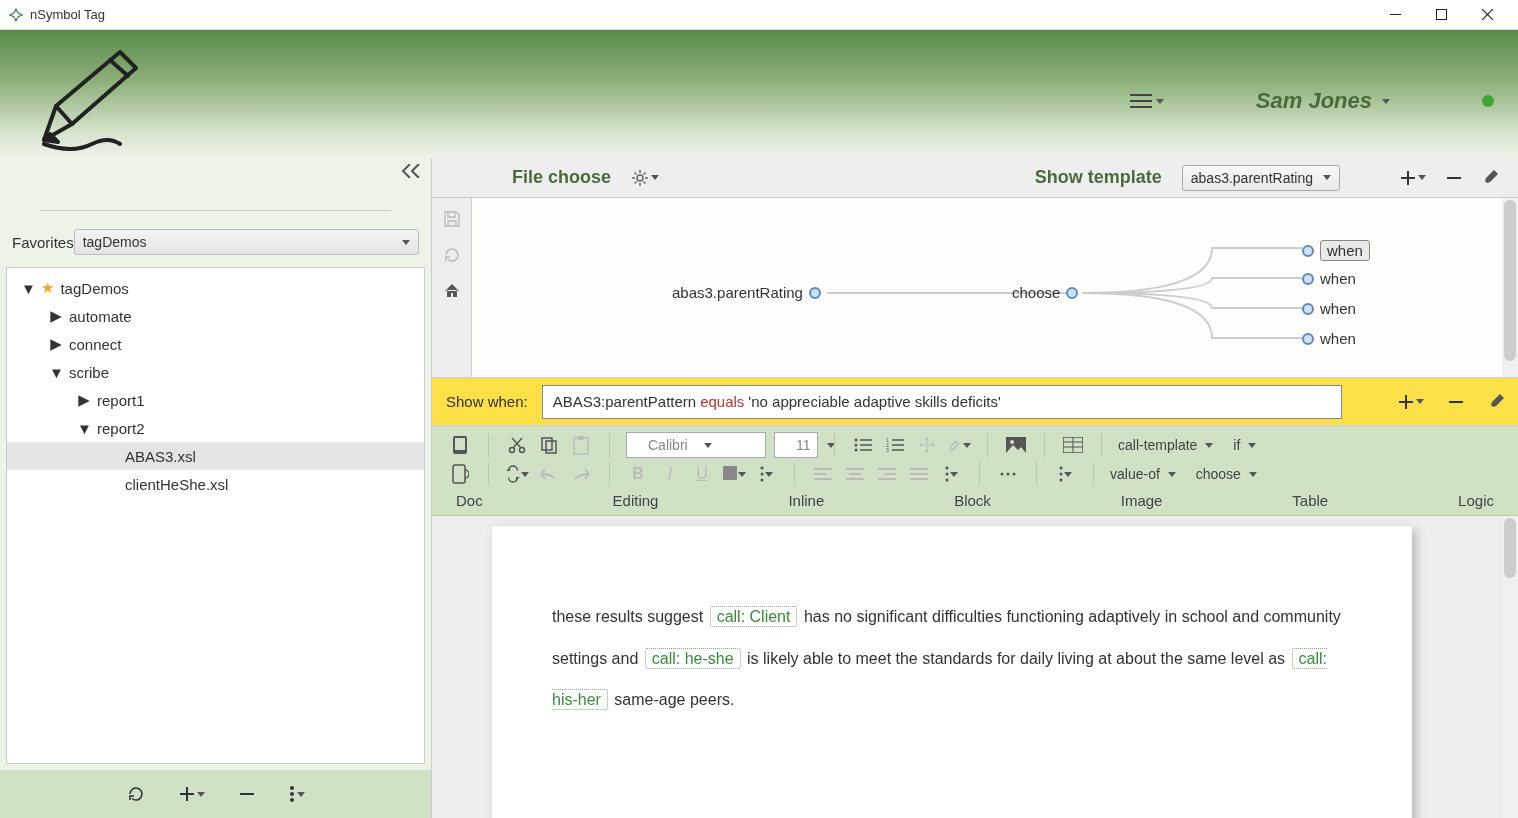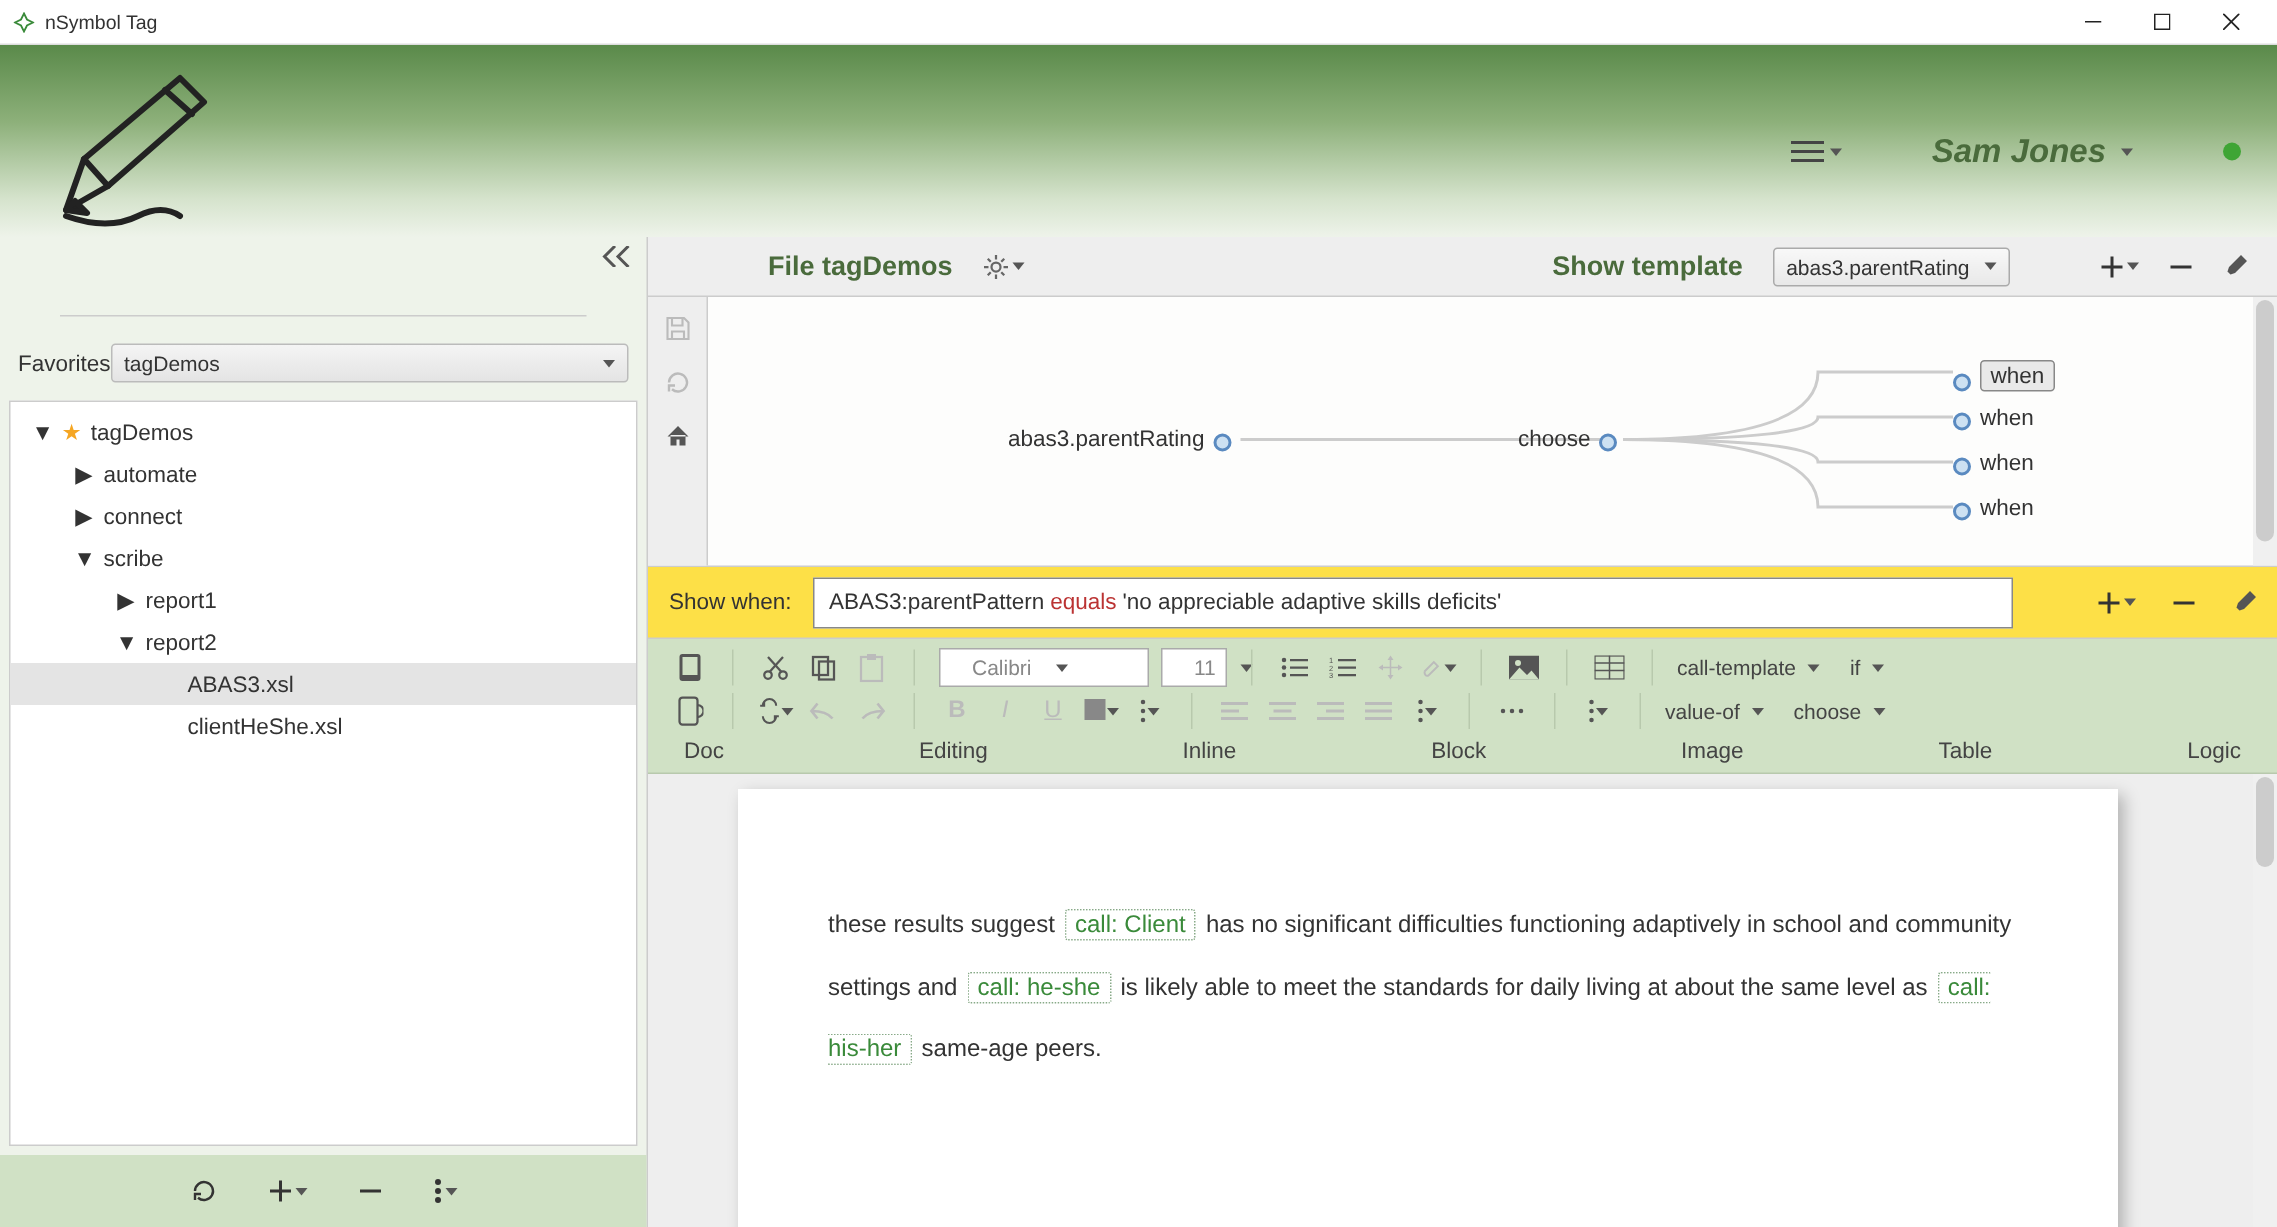--- a/index.html
+++ b/index.html
@@ -3,21 +3,21 @@
 <meta charset="utf-8">
 <style>
 * { box-sizing: border-box; margin: 0; padding: 0; }
 body { font-family: "Segoe UI", Tahoma, sans-serif; font-size: 14px; background: #fff; color: #333; overflow: hidden; }
 .titlebar { height: 30px; display: flex; align-items: center; padding: 0 8px; border-bottom: 1px solid #ddd; }
 .titlebar .app-icon { width: 16px; height: 16px; margin-right: 6px; display: flex; align-items: center; justify-content: center; }
 .titlebar .title { font-size: 13px; flex: 1; }
 .titlebar .win-btn { width: 46px; height: 30px; display: flex; align-items: center; justify-content: center; font-size: 11px; cursor: pointer; }
 .header-band { height: 128px; background: linear-gradient(to bottom, #5a8a4a 0%, #8db07a 40%, #d5e3cc 80%, #eef3ea 100%); position: relative; }
 .header-band .pencil { position: absolute; left: 24px; top: 14px; }
-.header-band .right-bar { position: absolute; right: 24px; top: 58px; display: flex; align-items: center; gap: 60px; }
+.header-band .right-bar { position: absolute; right: 24px; top: 58px; display: flex; align-items: center; gap: 92px; }
 .header-band .hamburger { display: flex; align-items: center; gap: 4px; }
 .header-band .user { font-size: 22px; font-weight: 700; font-style: italic; color: #4a6b3c; display: flex; align-items: center; gap: 10px; }
 .header-band .status-dot { width: 12px; height: 12px; border-radius: 50%; background: #3fa535; }
 .main { display: flex; height: calc(100vh - 158px); }
 .sidebar { width: 432px; background: #eef3ea; display: flex; flex-direction: column; border-right: 1px solid #ccc; }
 .sidebar-collapse { height: 26px; display: flex; justify-content: flex-end; padding: 4px 10px; }
 .tabs { display: flex; border: 1px solid #385a8d; margin: 0 6px; }
 .tab { flex: 1; text-align: center; padding: 4px 0 0; color: #385a8d; font-size: 18px; border-right: 1px solid #385a8d; cursor: pointer; }
 .tab:last-child { border-right: none; }
 .tab .underline { height: 8px; margin: 4px 18px 6px; border-radius: 4px; background: #d9dad7; }
@@ -37,21 +37,21 @@
 .topstrip { height: 40px; background: #eee; display: flex; align-items: center; padding: 0 20px; gap: 20px; border-bottom: 1px solid #ccc; }
 .topstrip .lbl { font-size: 18px; font-weight: 600; color: #4a6b3c; }
 .topstrip .gear { color: #666; display: flex; align-items: center; gap: 2px; }
 .topstrip .dropdown { height: 26px; border: 1px solid #aaa; border-radius: 3px; background: linear-gradient(#f8f8f8,#e8e8e8); padding: 0 8px; display: flex; align-items: center; gap: 10px; font-size: 14px; }
 .topstrip .spacer { flex: 1; }
 .graph-area { height: 180px; background: #fdfdfc; position: relative; border-bottom: 1px solid #ccc; }
 .graph-sidebar { position: absolute; left: 0; top: 0; bottom: 0; width: 40px; background: #eee; border-right: 1px solid #ccc; display: flex; flex-direction: column; align-items: center; gap: 18px; padding-top: 12px; color: #aaa; }
 .graph-canvas { position: absolute; left: 40px; right: 16px; top: 0; bottom: 0; }
 .graph-scroll { position: absolute; right: 0; top: 0; bottom: 0; width: 16px; background: #f0f0f0; }
 .graph-scroll .thumb { position: absolute; left: 2px; right: 2px; top: 2px; height: 90%; background: #ccc; border-radius: 6px; }
-.node { position: absolute; display: flex; align-items: flex-end; gap: 6px; font-size: 15px; }
+.node { position: absolute; display: flex; align-items: center; gap: 6px; font-size: 15px; }
 .node .dot { width: 12px; height: 12px; border: 2px solid #5a8ac0; border-radius: 50%; background: #cde1f2; }
 .node.selected .box { border: 1px solid #888; background: #e9e9e9; border-radius: 3px; padding: 1px 6px; }
 .condition-row { height: 48px; display: flex; align-items: center; padding: 0 14px; gap: 14px; background: #fde047; border-bottom: 1px solid #ccc; }
 .condition-row .lbl { font-size: 15px; color: #333; }
 .condition-box { flex: 1; height: 34px; background: #fff; border: 1px solid #888; display: flex; align-items: center; padding: 0 10px; font-size: 15px; gap: 4px; max-width: 800px; }
 .condition-box .kw { color: #b33; }
 .actions { display: flex; gap: 24px; margin-left: auto; }
 .toolbar { background: #d0e1c5; padding: 6px 10px; display: flex; flex-direction: column; gap: 4px; border-bottom: 1px solid #b8c9ad; }
 .tb-row { display: flex; align-items: center; gap: 6px; }
 .tb-group { display: flex; align-items: center; gap: 8px; padding: 0 6px; }
@@ -211,21 +211,21 @@
             <circle cx="3" cy="15" r="2" fill="#333"></circle>
           </svg>
           <span class="caret-down"></span>
         </span>
     </div>
   </div>
 
   <div class="content">
     <div class="topstrip">
       <div style="width:40px"></div>
-      <span class="lbl">File tagDemos</span>
+      <span class="lbl">File choose</span>
       <span class="gear icon-btn">
         <svg width="18" height="18" viewBox="0 0 18 18">
             <circle cx="9" cy="9" r="3" fill="none" stroke="#666" stroke-width="1.5"></circle>
             <g stroke="#666" stroke-width="1.5">
               <line x1="9" y1="1" x2="9" y2="4"></line>
               <line x1="9" y1="14" x2="9" y2="17"></line>
               <line x1="1" y1="9" x2="4" y2="9"></line>
               <line x1="14" y1="9" x2="17" y2="9"></line>
               <line x1="3.5" y1="3.5" x2="5.5" y2="5.5"></line>
               <line x1="12.5" y1="12.5" x2="14.5" y2="14.5"></line>

